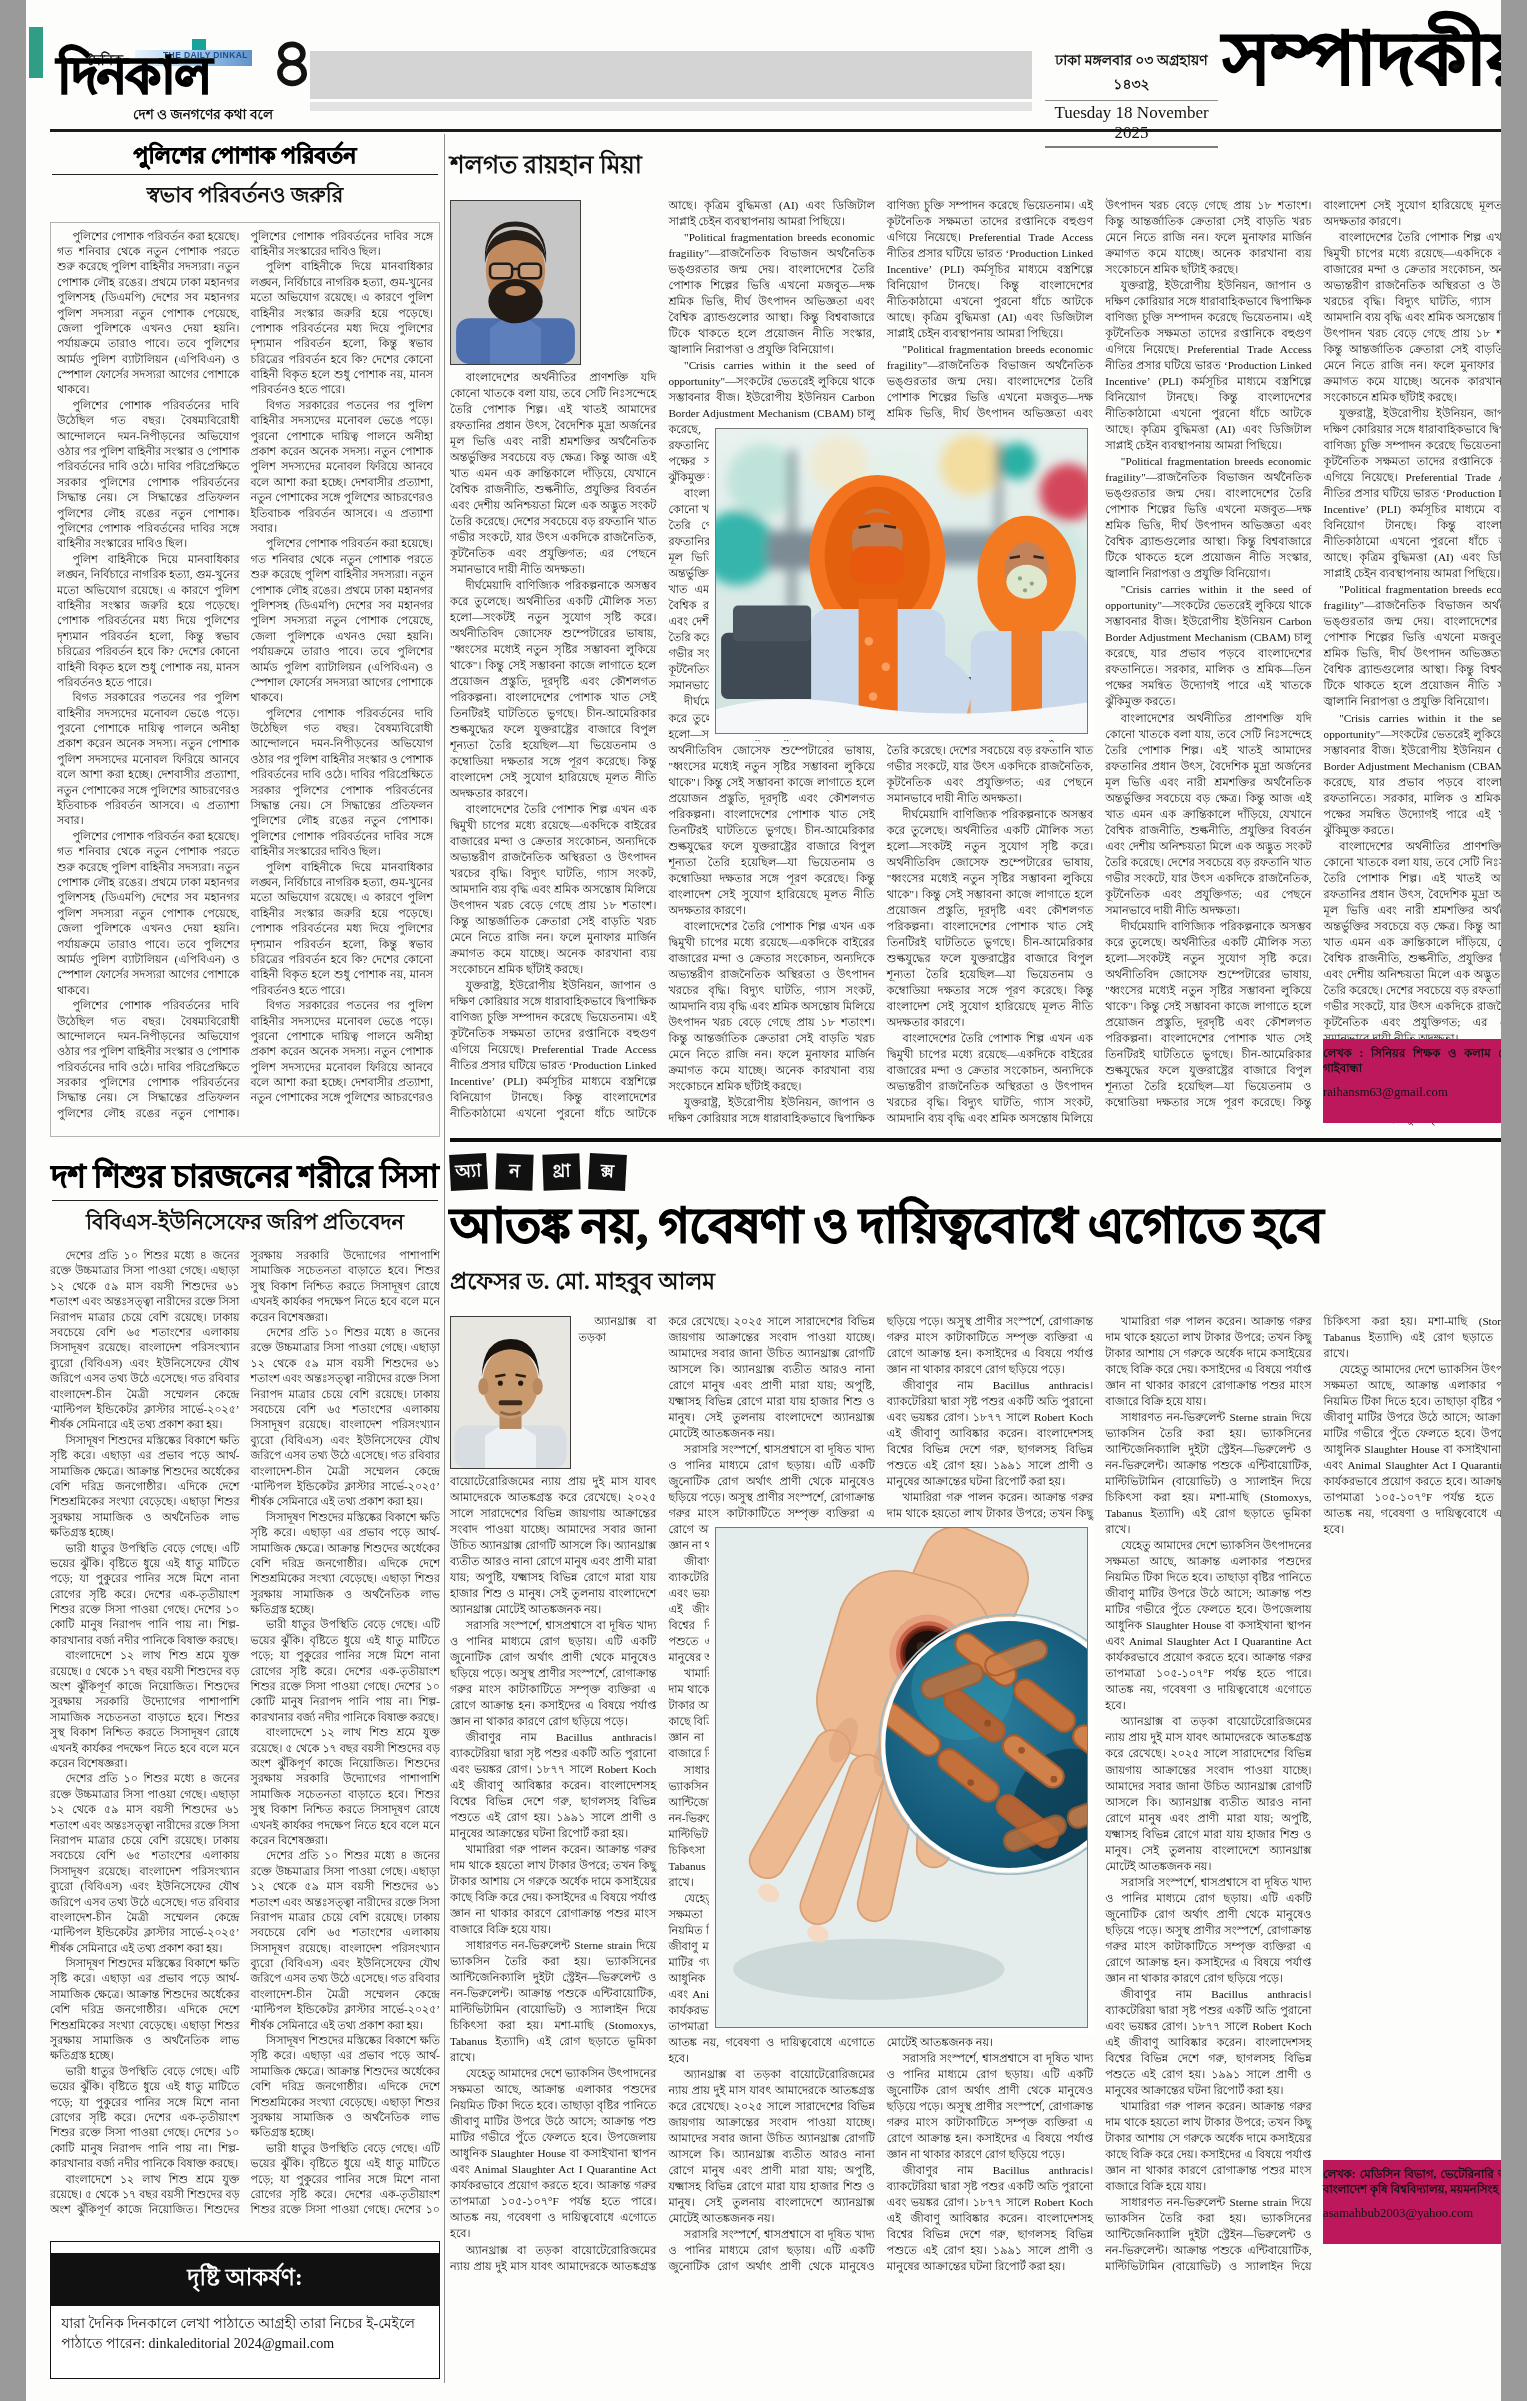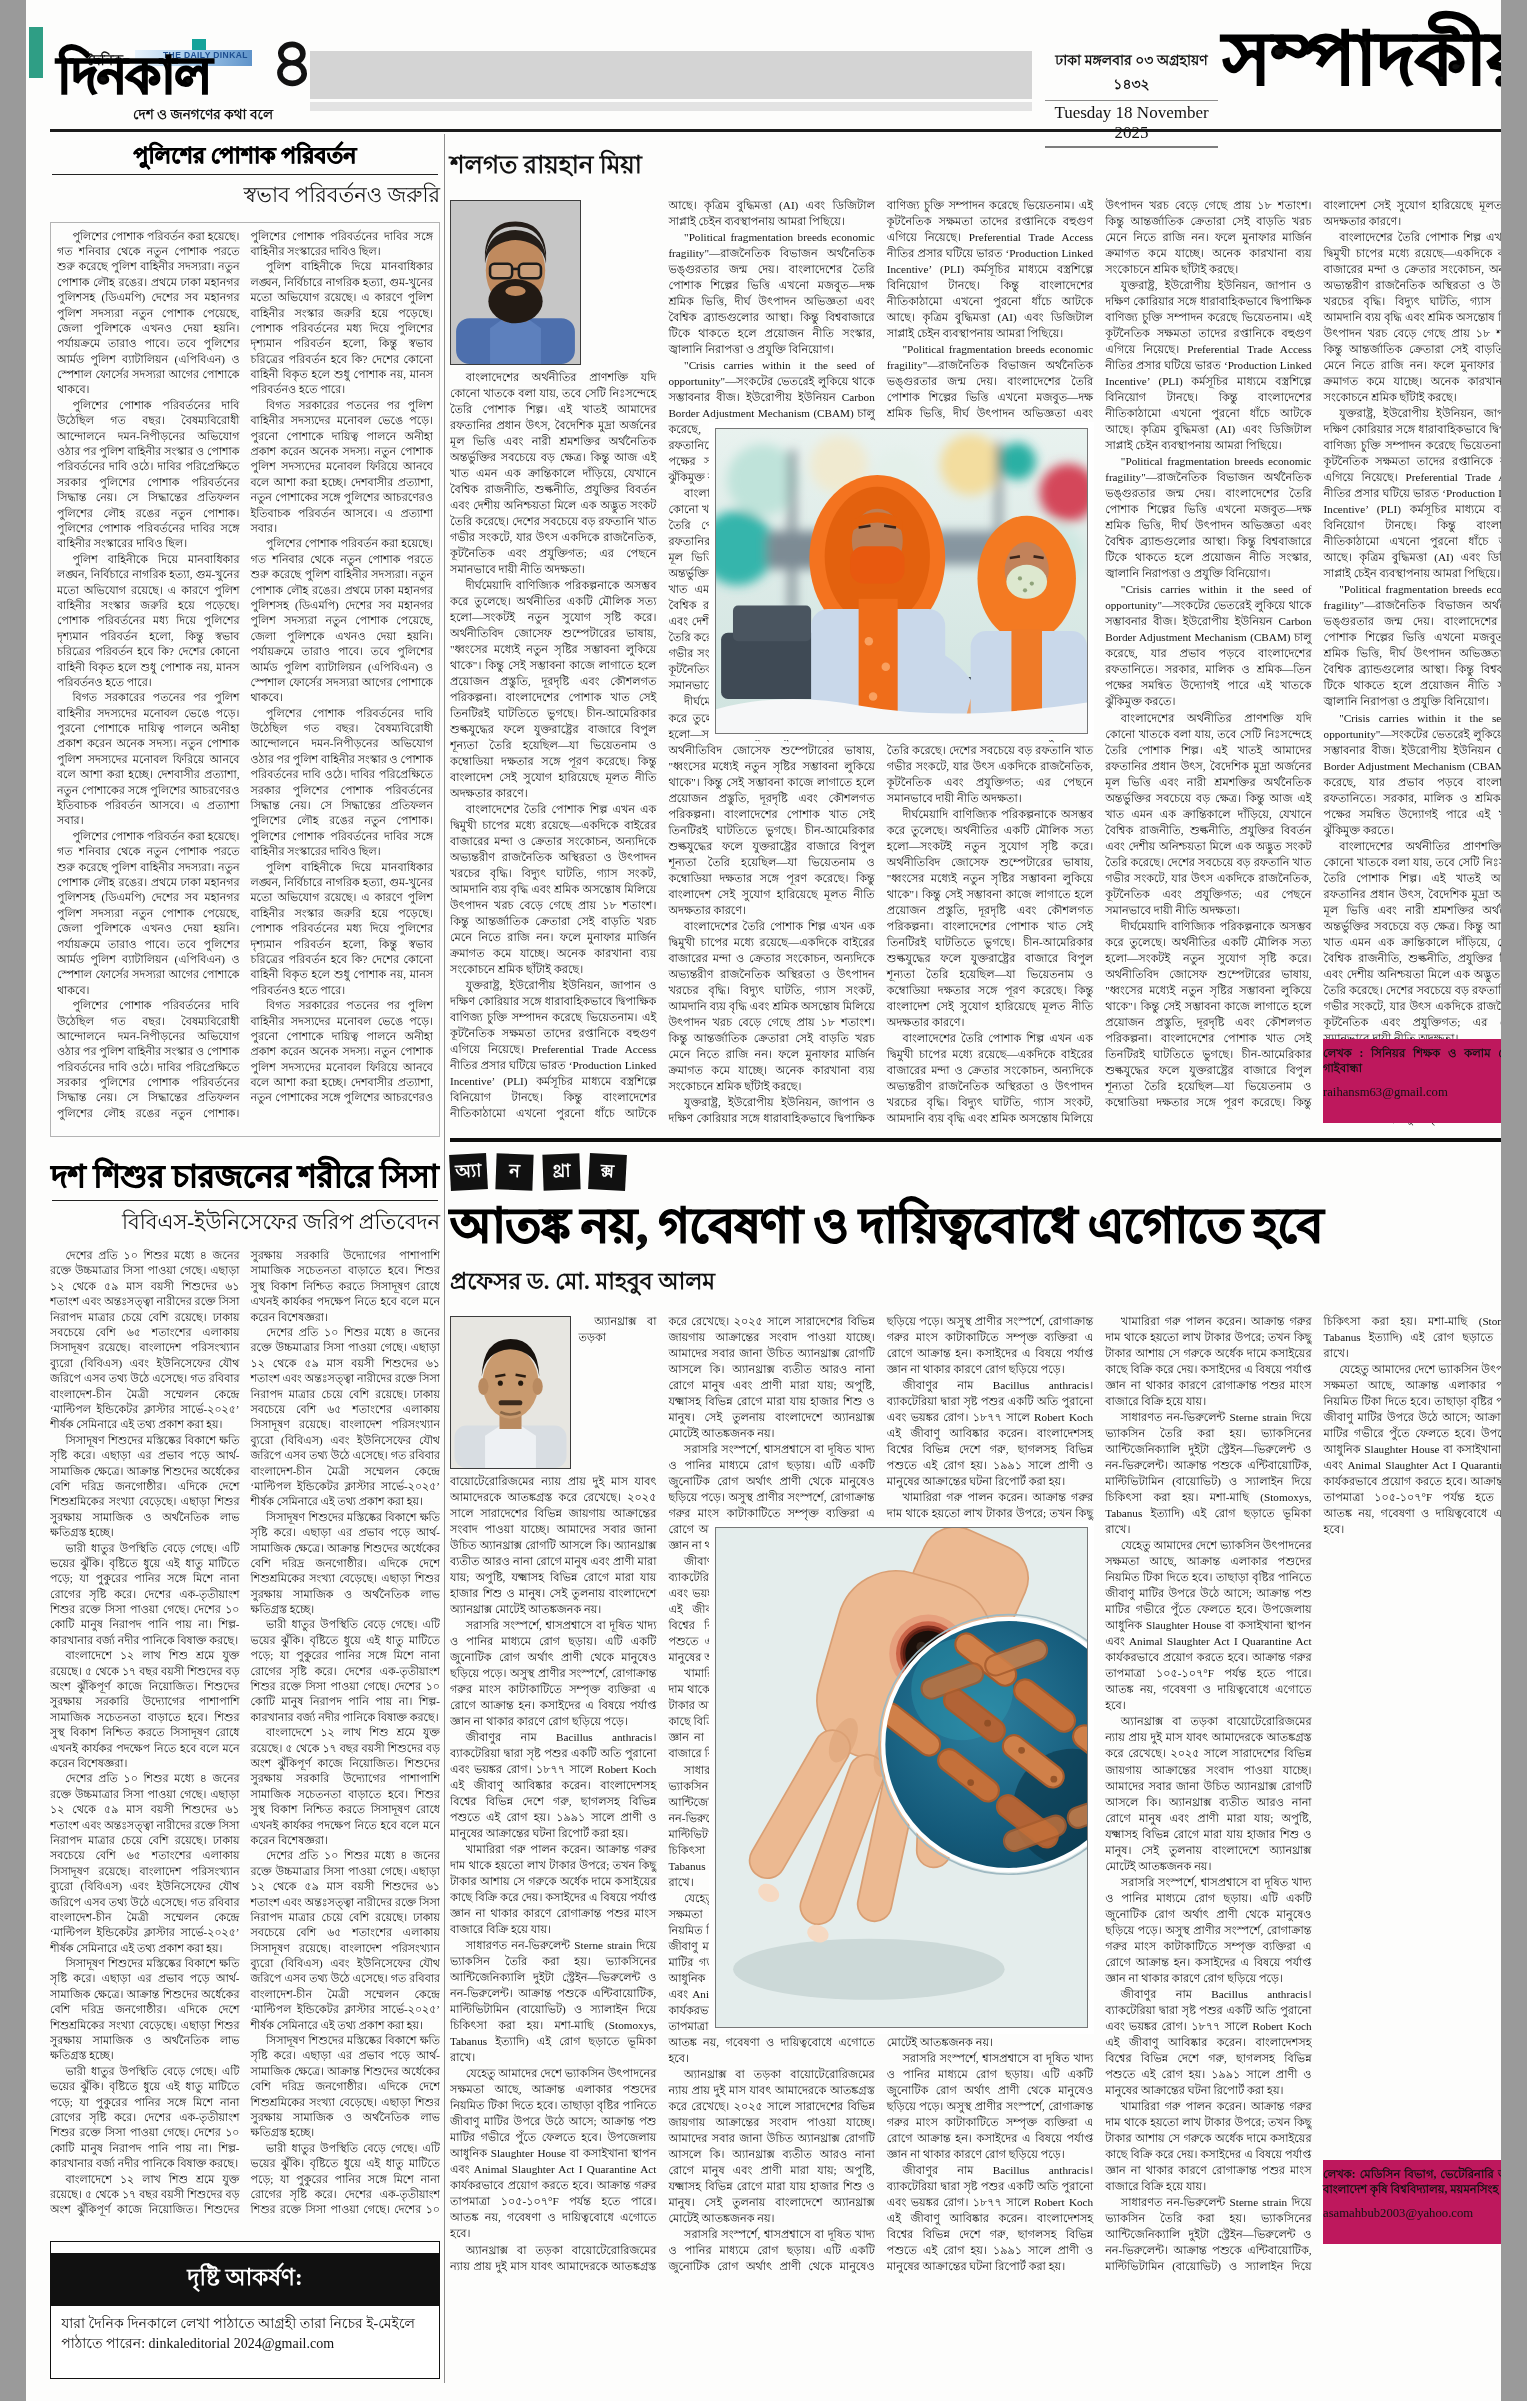--- a/index.html
+++ b/index.html
@@ -22,21 +22,21 @@
   .date-bn{font-size:14px;font-weight:bold;padding-bottom:2.5px;border-bottom:1.7px solid #8d8d8d;}
   .date-en{font-size:17px;padding:2.5px 0 3.4px;border-bottom:2.5px solid #7d7d7d;}
   .section-title{position:absolute;left:1187px;top:22px;width:317px;font-size:73px;font-weight:900;
       text-align:right;line-height:1.05;-webkit-text-stroke:1.7px #000;}
   .header-rule{position:absolute;left:24px;top:129px;width:1480px;height:2.5px;background:#1c1c1c;}
   
   .sidebar{position:absolute;left:24px;top:134px;width:390px;}
   .sb-headline{font-size:22px;font-weight:900;text-align:center;padding-top:8.5px;line-height:1.15;
       -webkit-text-stroke:0.8px #000;}
   .sb-rule{border:0;border-top:1.7px solid #222;margin:6px 1.7px 4.2px;}
-  .sb-subtitle{font-size:21px;font-weight:normal;text-align:right;}
+  .sb-subtitle{font-size:21px;font-weight:bold;text-align:center;}
   .sb-body{margin-top:7.6px;column-count:2;column-gap:11px;column-fill:auto;overflow:hidden;
       font-size:11px;line-height:1.4;text-align:justify;}
   .sb-body.boxed{border:0.8px solid #b3b3b3;padding:6px;box-sizing:border-box;}
   #sbA-body{height:915px;}
   #sbB-body{height:978px;}
   .para{margin:0;text-indent:1.4em;}
   
   .notice{margin-top:15.3px;border:1.7px solid #111;height:138px;box-sizing:border-box;background:#fff;}
   .notice-head{background:#111;color:#fff;font-size:23px;font-weight:bold;text-align:center;
       padding:6px 0 7.6px;margin-top:11px;}

